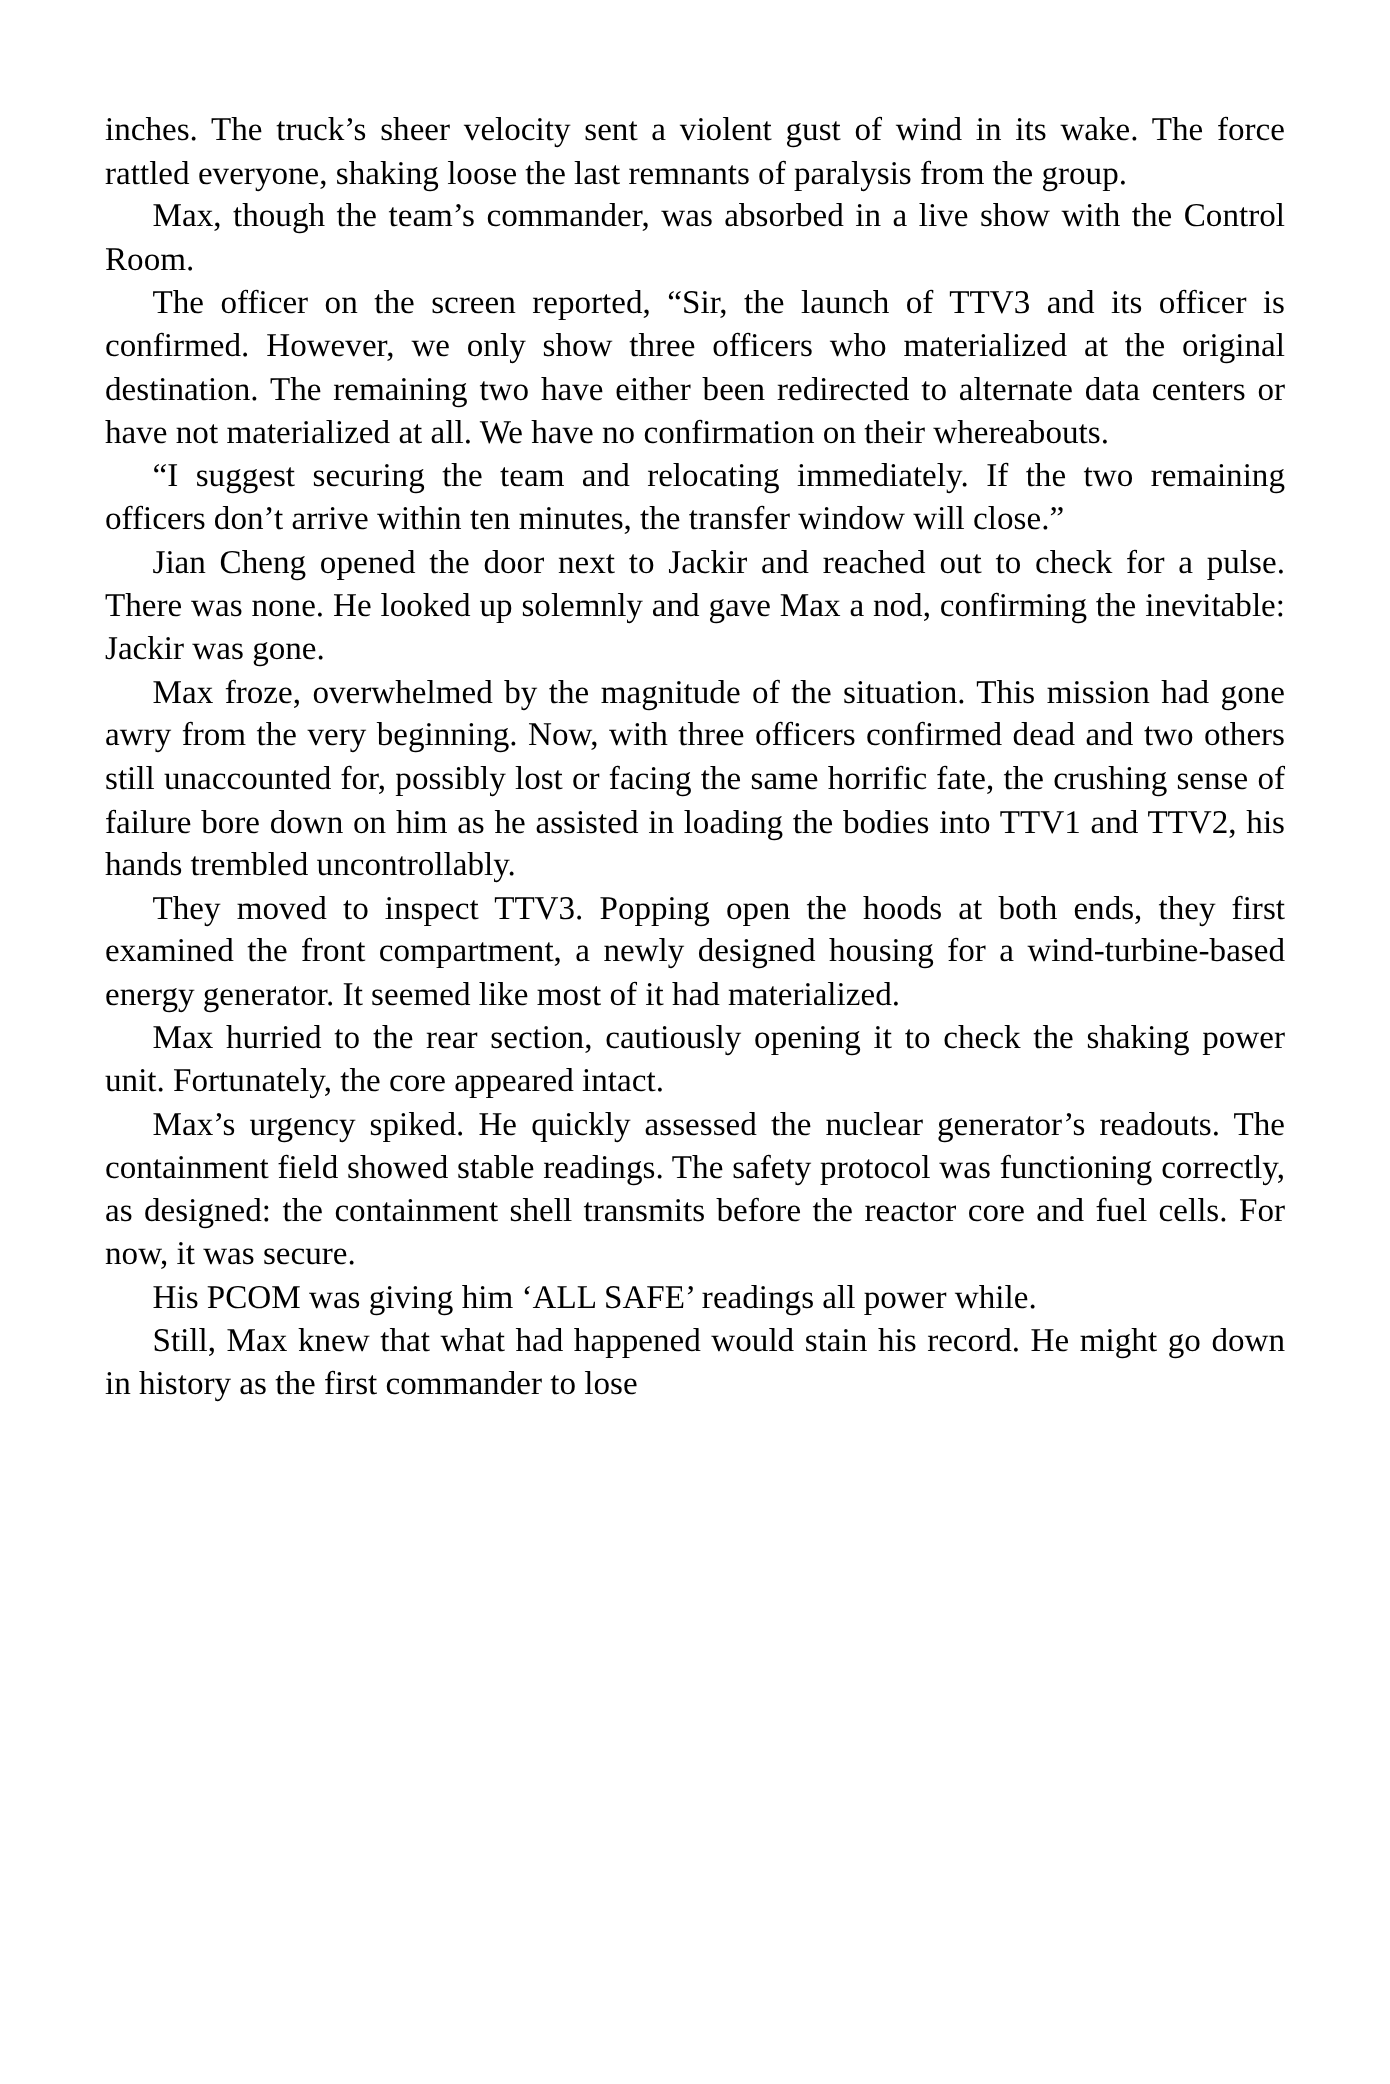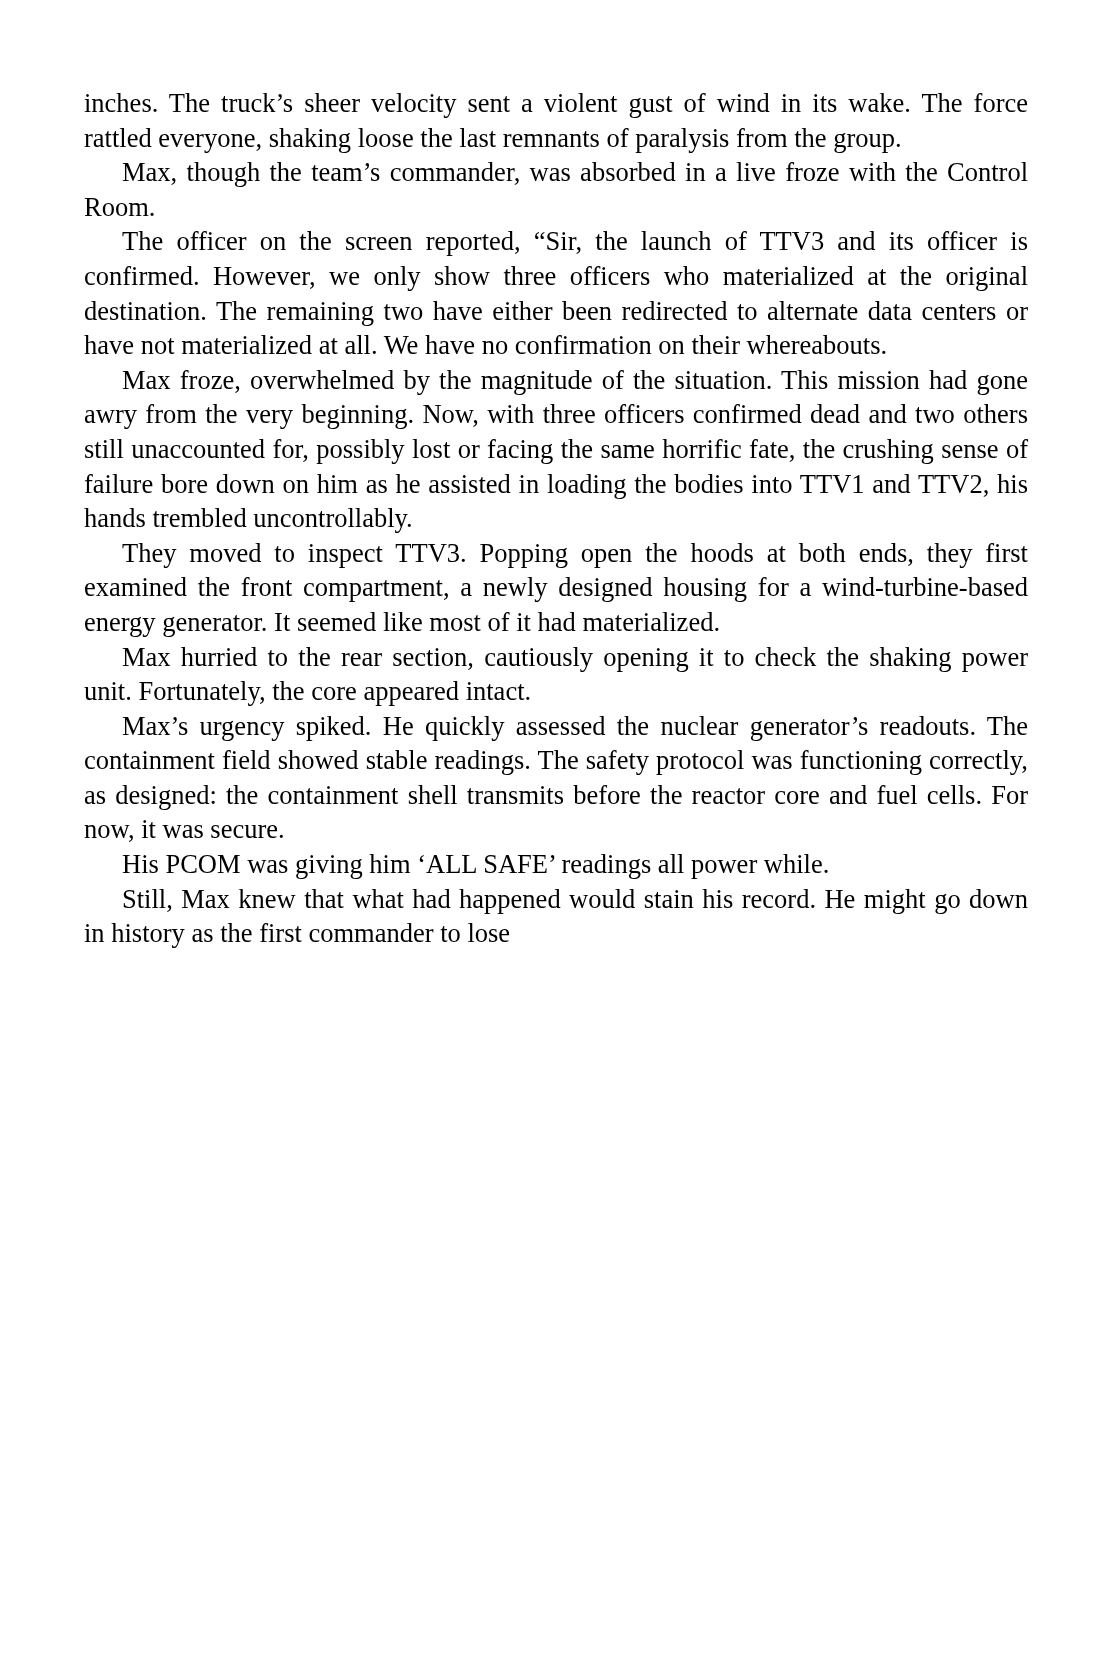--- a/index.html
+++ b/index.html
@@ -34,22 +34,24 @@
   .body-text p.indent {
     text-indent: 38px;
   }
 </style>
 </head>
 <body>
 
 <div class="page">
   <div class="body-text">
     <p>inches. The truck’s sheer velocity sent a violent gust of wind in its wake. The force rattled everyone, shaking loose the last remnants of paralysis from the group.</p>
-    <p class="indent">Max, though the team’s commander, was absorbed in a live froze with the Control Room.</p>
+    <p class="indent">Max, though the team’s commander, was absorbed in a live show with the Control Room.</p>
     <p class="indent">The officer on the screen reported, “Sir, the launch of TTV3 and its officer is confirmed. However, we only show three officers who materialized at the original destination. The remaining two have either been redirected to alternate data centers or have not materialized at all. We have no confirmation on their whereabouts.</p>
+    <p class="indent">“I suggest securing the team and relocating immediately. If the two remaining officers don’t arrive within ten minutes, the transfer window will close.”</p>
+    <p class="indent">Jian Cheng opened the door next to Jackir and reached out to check for a pulse. There was none. He looked up solemnly and gave Max a nod, confirming the inevitable: Jackir was gone.</p>
     <p class="indent">Max froze, overwhelmed by the magnitude of the situation. This mission had gone awry from the very beginning. Now, with three officers confirmed dead and two others still unaccounted for, possibly lost or facing the same horrific fate, the crushing sense of failure bore down on him as he assisted in loading the bodies into TTV1 and TTV2, his hands trembled uncontrollably.</p>
     <p class="indent">They moved to inspect TTV3. Popping open the hoods at both ends, they first examined the front compartment, a newly designed housing for a wind-turbine-based energy generator. It seemed like most of it had materialized.</p>
     <p class="indent">Max hurried to the rear section, cautiously opening it to check the shaking power unit. Fortunately, the core appeared intact.</p>
     <p class="indent">Max’s urgency spiked. He quickly assessed the nuclear generator’s readouts. The containment field showed stable readings. The safety protocol was functioning correctly, as designed: the containment shell transmits before the reactor core and fuel cells. For now, it was secure.</p>
     <p class="indent">His PCOM was giving him ‘ALL SAFE’ readings all power while.</p>
     <p class="indent">Still, Max knew that what had happened would stain his record. He might go down in history as the first commander to lose</p>
   </div>
 </div>
 
 </body></html>

